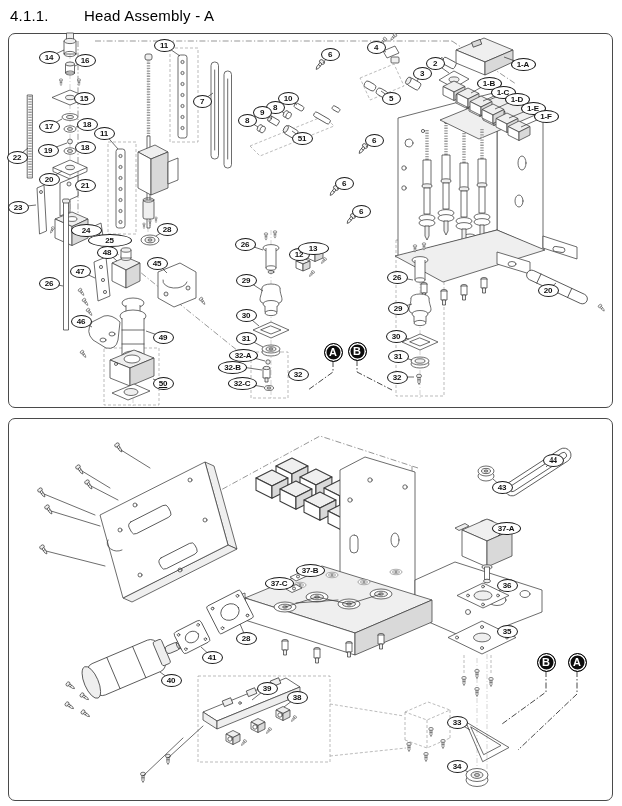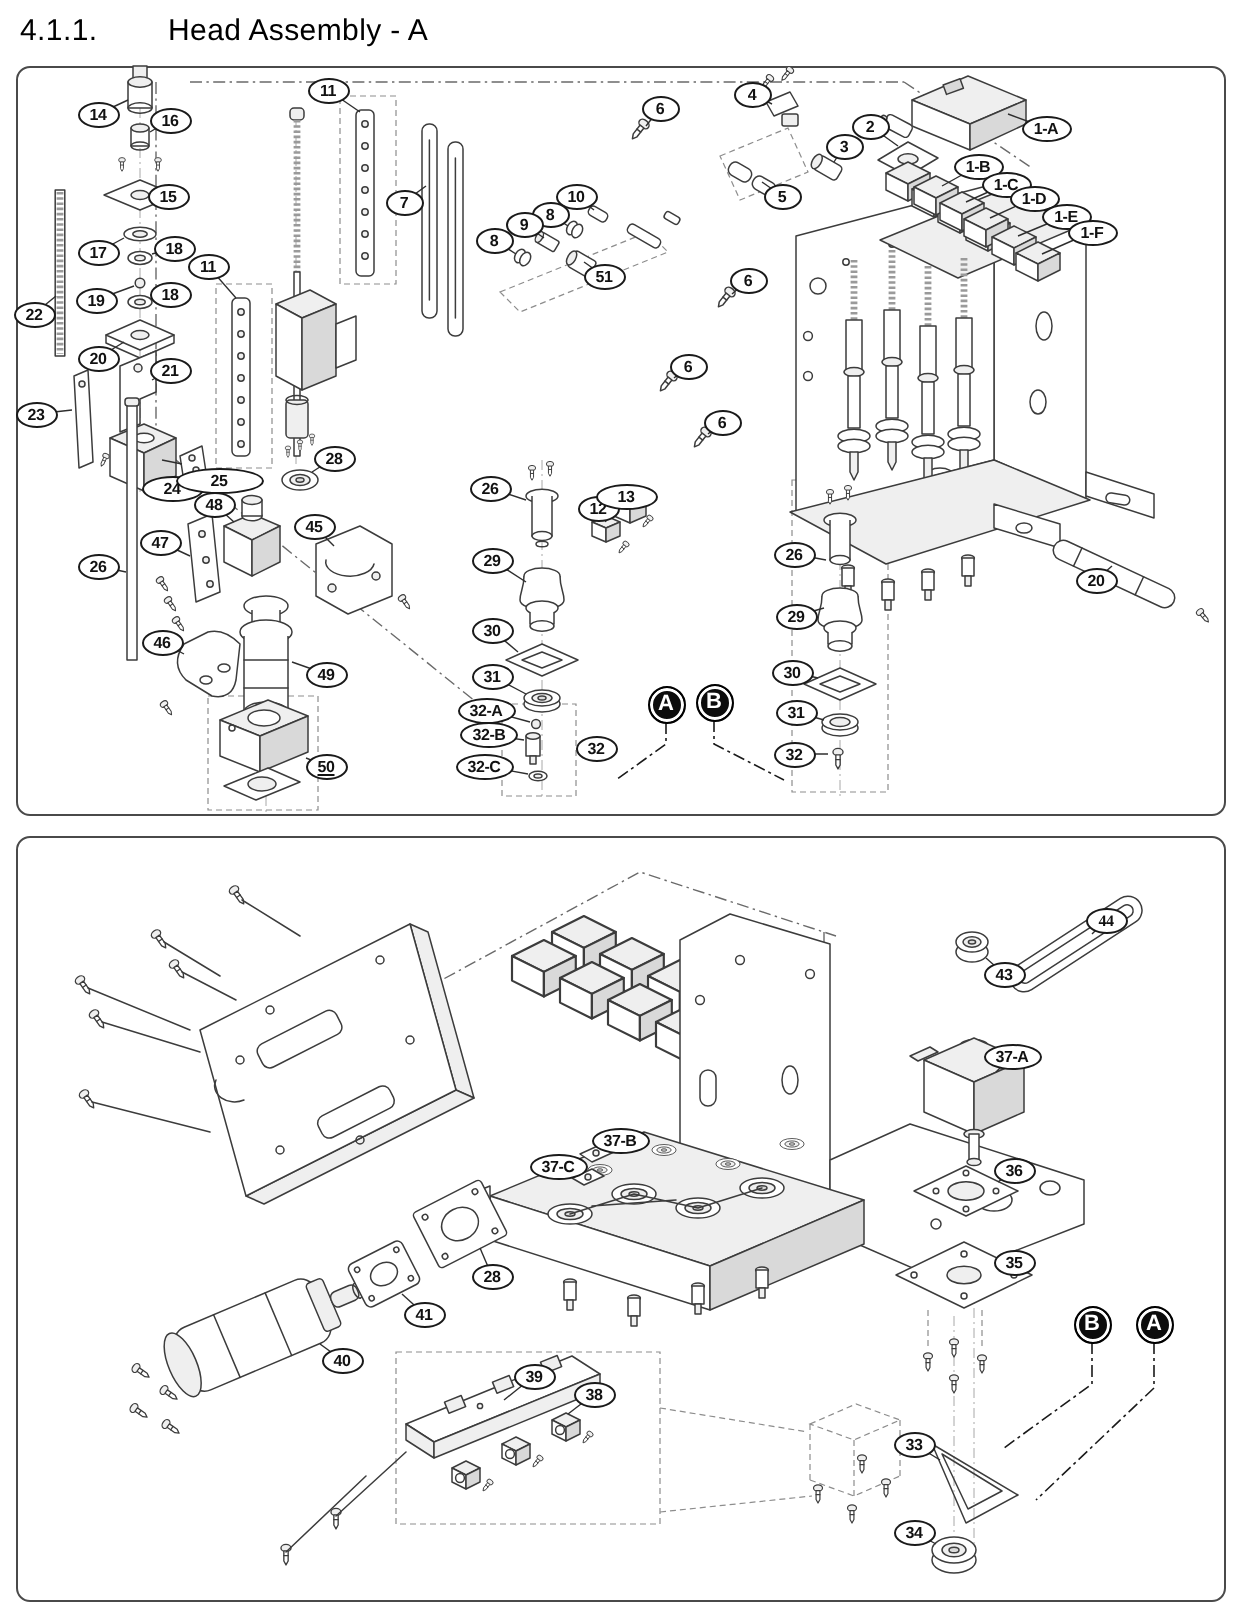--- a/index.html
+++ b/index.html
@@ -710,38 +710,38 @@
     <div class="balloon" style="left: 237.5px; top: 113.5px; width: 19px;">8</div>
     <div class="balloon" style="left: 291.5px; top: 131.5px; width: 21px;">51</div>
     <div class="balloon" style="left: 425.5px; top: 56.5px; width: 19px;">2</div>
     <div class="balloon" style="left: 412.5px; top: 66.5px; width: 19px;">3</div>
     <div class="balloon" style="left: 510.5px; top: 57.5px; width: 25px;">1-A</div>
     <div class="balloon" style="left: 476.5px; top: 76.5px; width: 25px;">1-B</div>
     <div class="balloon" style="left: 490.5px; top: 85.5px; width: 25px;">1-C</div>
     <div class="balloon" style="left: 504.5px; top: 92.5px; width: 25px;">1-D</div>
     <div class="balloon" style="left: 520.5px; top: 101.5px; width: 25px;">1-E</div>
     <div class="balloon" style="left: 533.5px; top: 109.5px; width: 25px;">1-F</div>
-    <div class="balloon" style="left: 70.5px; top: 238px; width: 31px;">24</div>
+    <div class="balloon" style="left: 70.5px; top: 224px; width: 31px;">24</div>
     <div class="balloon" style="left: 87.5px; top: 233.5px; width: 44px;">25</div>
     <div class="balloon" style="left: 156.5px; top: 222.5px; width: 21px;">28</div>
     <div class="balloon" style="left: 96.5px; top: 245.5px; width: 21px;">48</div>
     <div class="balloon" style="left: 69.5px; top: 264.5px; width: 21px;">47</div>
     <div class="balloon" style="left: 146.5px; top: 256.5px; width: 21px;">45</div>
     <div class="balloon" style="left: 70.5px; top: 314.5px; width: 21px;">46</div>
     <div class="balloon" style="left: 152.5px; top: 330.5px; width: 21px;">49</div>
     <div class="balloon" style="left: 152.5px; top: 376.5px; width: 21px; text-decoration: underline;">50</div>
     <div class="balloon" style="left: 38.5px; top: 276.5px; width: 21px;">26</div>
     <div class="balloon" style="left: 288.5px; top: 247.5px; width: 21px;">12</div>
     <div class="balloon" style="left: 297.5px; top: 241.5px; width: 31px;">13</div>
     <div class="balloon" style="left: 234.5px; top: 237.5px; width: 21px;">26</div>
     <div class="balloon" style="left: 235.5px; top: 273.5px; width: 21px;">29</div>
     <div class="balloon" style="left: 235.5px; top: 308.5px; width: 21px;">30</div>
     <div class="balloon" style="left: 235.5px; top: 331.5px; width: 21px;">31</div>
     <div class="balloon" style="left: 228.5px; top: 348.5px; width: 29px;">32-A</div>
-    <div class="balloon" style="left: 230px; top: 360.5px; width: 29px;">32-B</div>
+    <div class="balloon" style="left: 218px; top: 360.5px; width: 29px;">32-B</div>
     <div class="balloon" style="left: 227.5px; top: 376.5px; width: 29px;">32-C</div>
     <div class="balloon" style="left: 287.5px; top: 367.5px; width: 21px;">32</div>
     <div class="balloon" style="left: 386.5px; top: 270.5px; width: 21px;">26</div>
     <div class="balloon" style="left: 387.5px; top: 301.5px; width: 21px;">29</div>
     <div class="balloon" style="left: 385.5px; top: 329.5px; width: 21px;">30</div>
     <div class="balloon" style="left: 387.5px; top: 349.5px; width: 21px;">31</div>
     <div class="balloon" style="left: 386.5px; top: 370.5px; width: 21px;">32</div>
     <div class="balloon" style="left: 537.5px; top: 283.5px; width: 21px;">20</div>
     <div class="badge" style="left: 323.5px; top: 342.5px;">A</div>
     <div class="badge" style="left: 347.5px; top: 341.5px;">B</div>

